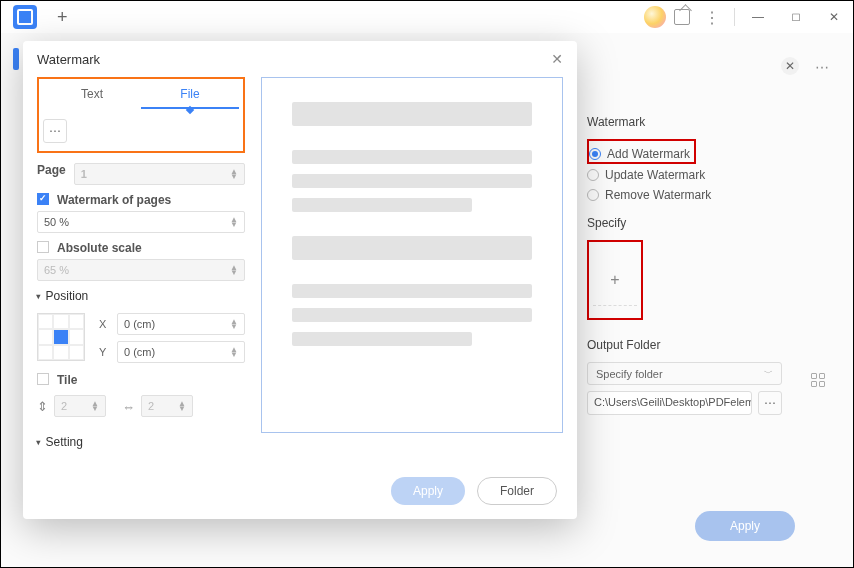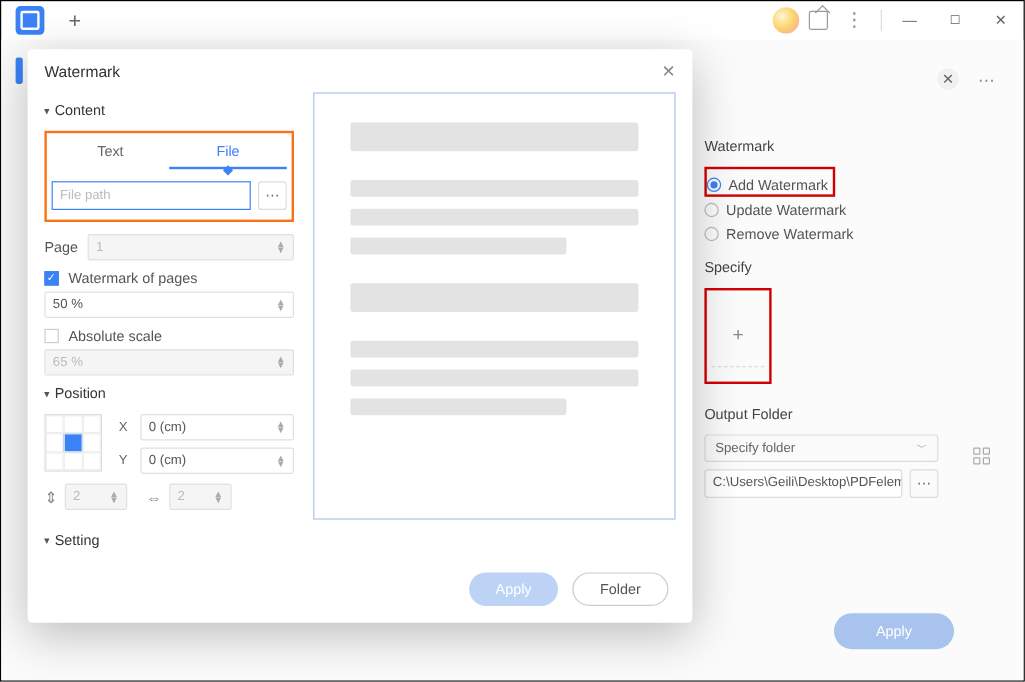--- a/index.html
+++ b/index.html
@@ -54,21 +54,21 @@
 .sect::before { content: "▸"; display: inline-block; transform: rotate(90deg); margin-right: 4px; font-size: 9px; color: #555; }
 .red-box { border: 2px solid #f97316; padding: 4px 4px 8px 4px; }
 .tabs { display: flex; font-size: 12px; }
 .tab { flex: 1; text-align: center; padding: 4px 0 6px; color: #666; cursor: pointer; }
 .tab.active { color: #3b82f6; border-bottom: 2px solid #3b82f6; position: relative; }
 .tab.active::after { content: ""; position: absolute; bottom: -6px; left: 50%; transform: translateX(-50%) rotate(45deg); width: 6px; height: 6px; background: #3b82f6; }
 .file-row { display: flex; gap: 6px; margin-top: 10px; align-items: center; }
 .file-input { flex: 1; height: 24px; border: 1.5px solid #3b82f6; padding: 0 6px; font-size: 11px; color: #bbb; display: flex; align-items: center; }
 .file-browse { width: 24px; height: 24px; border: 1px solid #ddd; border-radius: 3px; display: flex; align-items: center; justify-content: center; font-size: 12px; color: #666; }
 
-.row { display: flex; align-items: center; gap: 8px; margin-top: 8px; font-size: 12px; color: #555; }
+.row { display: flex; gap: 8px; margin-top: 8px; font-size: 12px; color: #555; font-weight: bold; }
 .chk { width: 12px; height: 12px; border: 1.5px solid #3b82f6; background: #3b82f6; position: relative; display: inline-block; }
 .chk::after { content: "✓"; color: #fff; font-size: 9px; position: absolute; top: -1px; left: 1px; }
 .chk.empty { background: #fff; border-color: #ccc; }
 .chk.empty::after { content: ""; }
 .spin { width: 100%; height: 22px; border: 1px solid #e0e0e0; display: flex; align-items: center; justify-content: space-between; padding: 0 6px; font-size: 11px; color: #555; background: #fff; border-radius: 2px; }
 .spin.dis { background: #f5f5f5; color: #bbb; }
 .spin .arr { color: #aaa; font-size: 8px; line-height: 5px; }
 
 .posgrid { width: 48px; height: 48px; border: 1px solid #ddd; display: grid; grid-template-columns: repeat(3,1fr); grid-template-rows: repeat(3,1fr); }
 .posgrid div { border: 1px solid #eee; }
@@ -163,29 +163,27 @@
   <div class="apply-btn">Apply</div>
 </div>
 
 <div class="modal">
   <div class="m-header">
     <span>Watermark</span>
     <span class="m-close">✕</span>
   </div>
   <div class="m-body">
     <div class="m-left">
-      <div class="sect">Content</div>
 
       <div class="red-box">
         <div class="tabs">
           <div class="tab">Text</div>
           <div class="tab active">File</div>
         </div>
         <div class="file-row">
-          <div class="file-input">File path</div>
           <div class="file-browse">⋯</div>
         </div>
       </div>
 
       <div class="row" style="margin-top:10px">
         <span class="lbl">Page</span>
         <div class="spin dis">
             <span>1</span>
             <span class="arr">▲<br>▼</span>
           </div>
@@ -234,20 +232,24 @@
           <div class="xyrow">
             <span class="lab">Y</span>
             <div class="spin">
                 <span>0 (cm)</span>
                 <span class="arr">▲<br>▼</span>
               </div>
           </div>
         </div>
       </div>
 
+      <div class="row" style="margin-top:10px">
+        <span class="chk empty"></span>
+        <span class="lbl">Tile</span>
+      </div>
       <div class="tile-row">
         <div class="tile-sub">
           <span class="ico">⇕</span>
           <div class="spin dis">
               <span>2</span>
               <span class="arr">▲<br>▼</span>
             </div>
         </div>
         <div class="tile-sub">
           <span class="ico">⇔</span>

